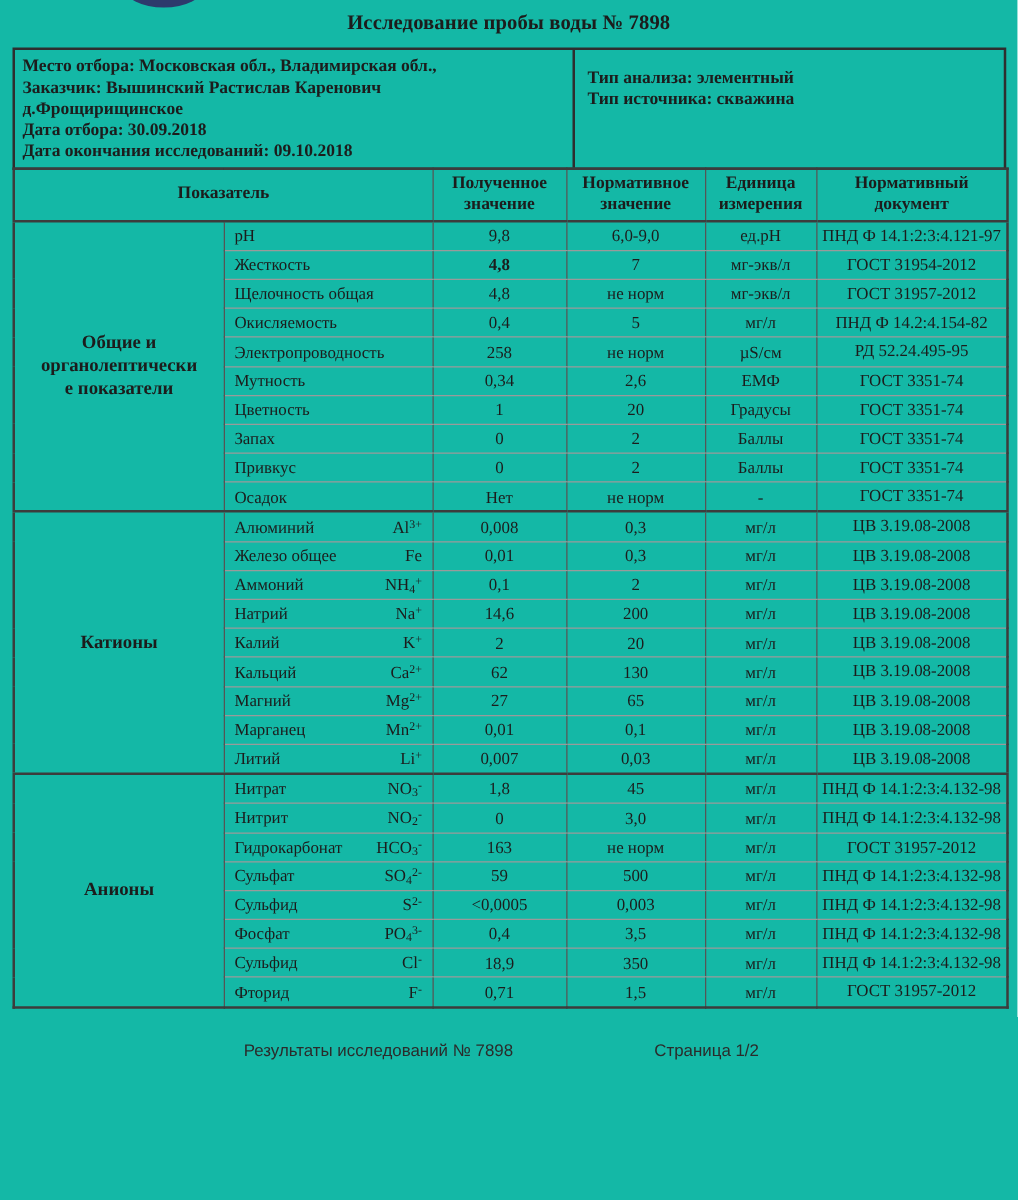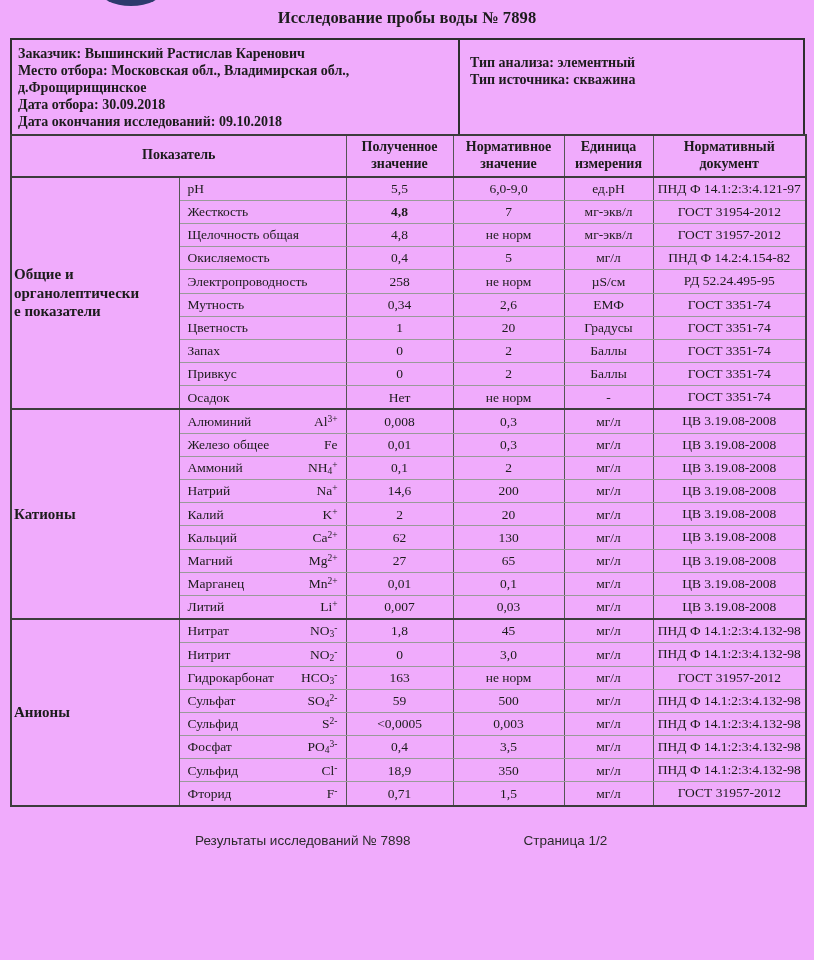--- a/index.html
+++ b/index.html
@@ -7,21 +7,21 @@
   body {
     width: 814px; height: 960px;
     font-family: "Liberation Serif", "DejaVu Serif", serif;
     color: #1c1c1c;
   }
   .page {
     position: relative;
     width: 814px; height: 960px;
     overflow: hidden;
     padding-top: 8px;
-    background: #f0abfc;
+    background: #14b8a6;
   }
   .logo-arc {
     position: absolute;
     left: 99px; top: -27px;
     width: 64px; height: 33px;
     border-radius: 50%;
     background: #2d3a6c;
   }
   .title {
     text-align: center;
@@ -72,21 +72,21 @@
     font-weight: bold;
     font-size: 14px;
     text-align: center;
     line-height: 1.2;
     padding: 3px 4px;
     border-bottom: 2px solid #3c3c3c;
   }
   tr.group-start td { border-top: 2px solid #3c3c3c; }
   td.group-cell {
     vertical-align: top;
-    text-align: left;
+    text-align: center;
     font-weight: bold;
     font-size: 15px;
     line-height: 1.25;
     padding: 0 2px;
     white-space: pre-line;
   }
   td.param-cell { padding: 1px 8px; }
   .param-wrap {
     display: flex;
     justify-content: space-between;
@@ -125,22 +125,22 @@
 <body>
 
 <div class="page">
 
   <div class="logo-arc"></div>
 
   <div class="title">Исследование пробы воды № 7898</div>
 
   <div class="info-box">
     <div class="info-left" id="info-left">
+        <div class="info-line">Место отбора: Московская обл., Владимирская обл.,</div>
         <div class="info-line">Заказчик: Вышинский Растислав Каренович</div>
-        <div class="info-line">Место отбора: Московская обл., Владимирская обл.,</div>
         <div class="info-line">д.Фрощирищинское</div>
         <div class="info-line">Дата отбора: 30.09.2018</div>
         <div class="info-line">Дата окончания исследований: 09.10.2018</div>
       </div>
     <div class="info-right" id="info-right">
         <div class="info-line">Тип анализа: элементный</div>
         <div class="info-line">Тип источника: скважина</div>
       </div>
   </div>
 
@@ -165,21 +165,21 @@
     <tbody id="table-body">
         <tr class="group-start">
           <td class="group-cell" rowspan="10">Общие и
 органолептически
 е показатели</td>
           <td class="param-cell">
             <div class="param-wrap">
               <span>pH</span>
             </div>
           </td>
-          <td class="val-cell">5,5</td>
+          <td class="val-cell">9,8</td>
           <td class="norm-cell">6,0-9,0</td>
           <td class="unit-cell">ед.pH</td>
           <td class="doc-cell">ПНД Ф 14.1:2:3:4.121-97</td>
         </tr>
         <tr>
           <td class="param-cell">
             <div class="param-wrap">
               <span>Жесткость</span>
             </div>
           </td>

